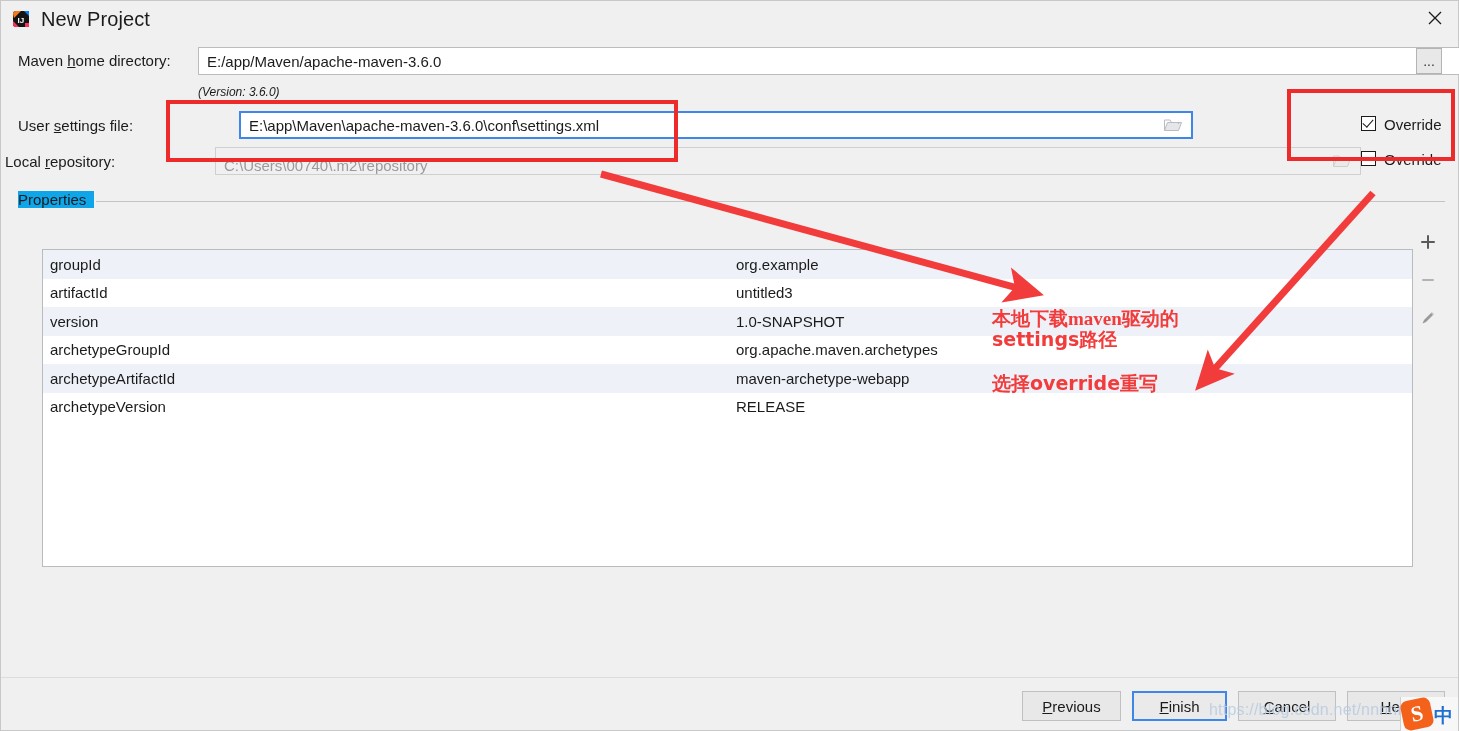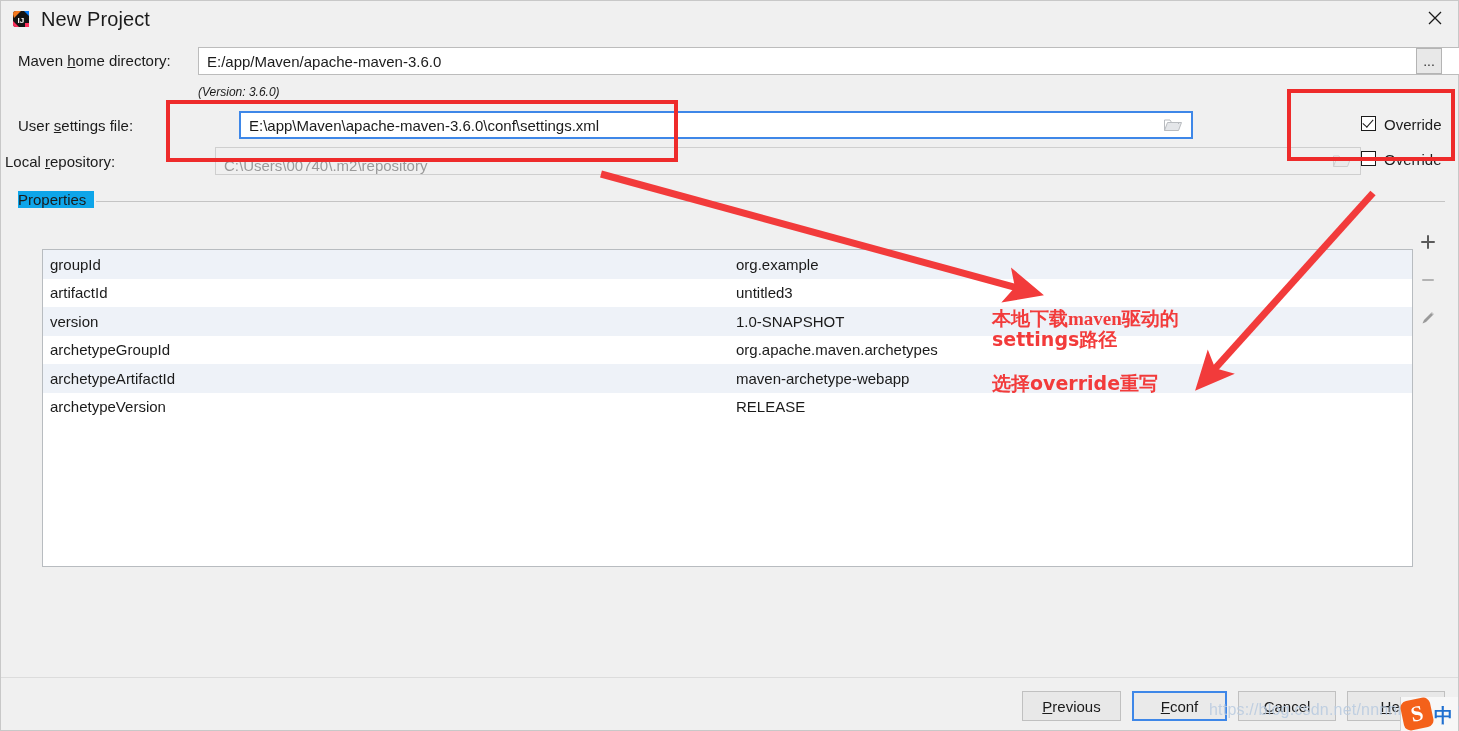--- a/index.html
+++ b/index.html
@@ -346,21 +346,21 @@
 
   <div class="btn" style="left:1021px; top:690px; width:99px;">
     <span></span>
       <u>P</u>
       <span>revious</span>
   </div>
 
   <div class="btn focused" style="left:1131px; top:690px; width:95px;">
     <span></span>
       <u>F</u>
-      <span>conf</span>
+      <span>inish</span>
   </div>
 
   <div class="btn" style="left:1237px; top:690px; width:98px;">
     <span></span>
       <u>C</u>
       <span>ancel</span>
   </div>
 
   <div class="btn" style="left:1346px; top:690px; width:98px;">
     <span></span>

